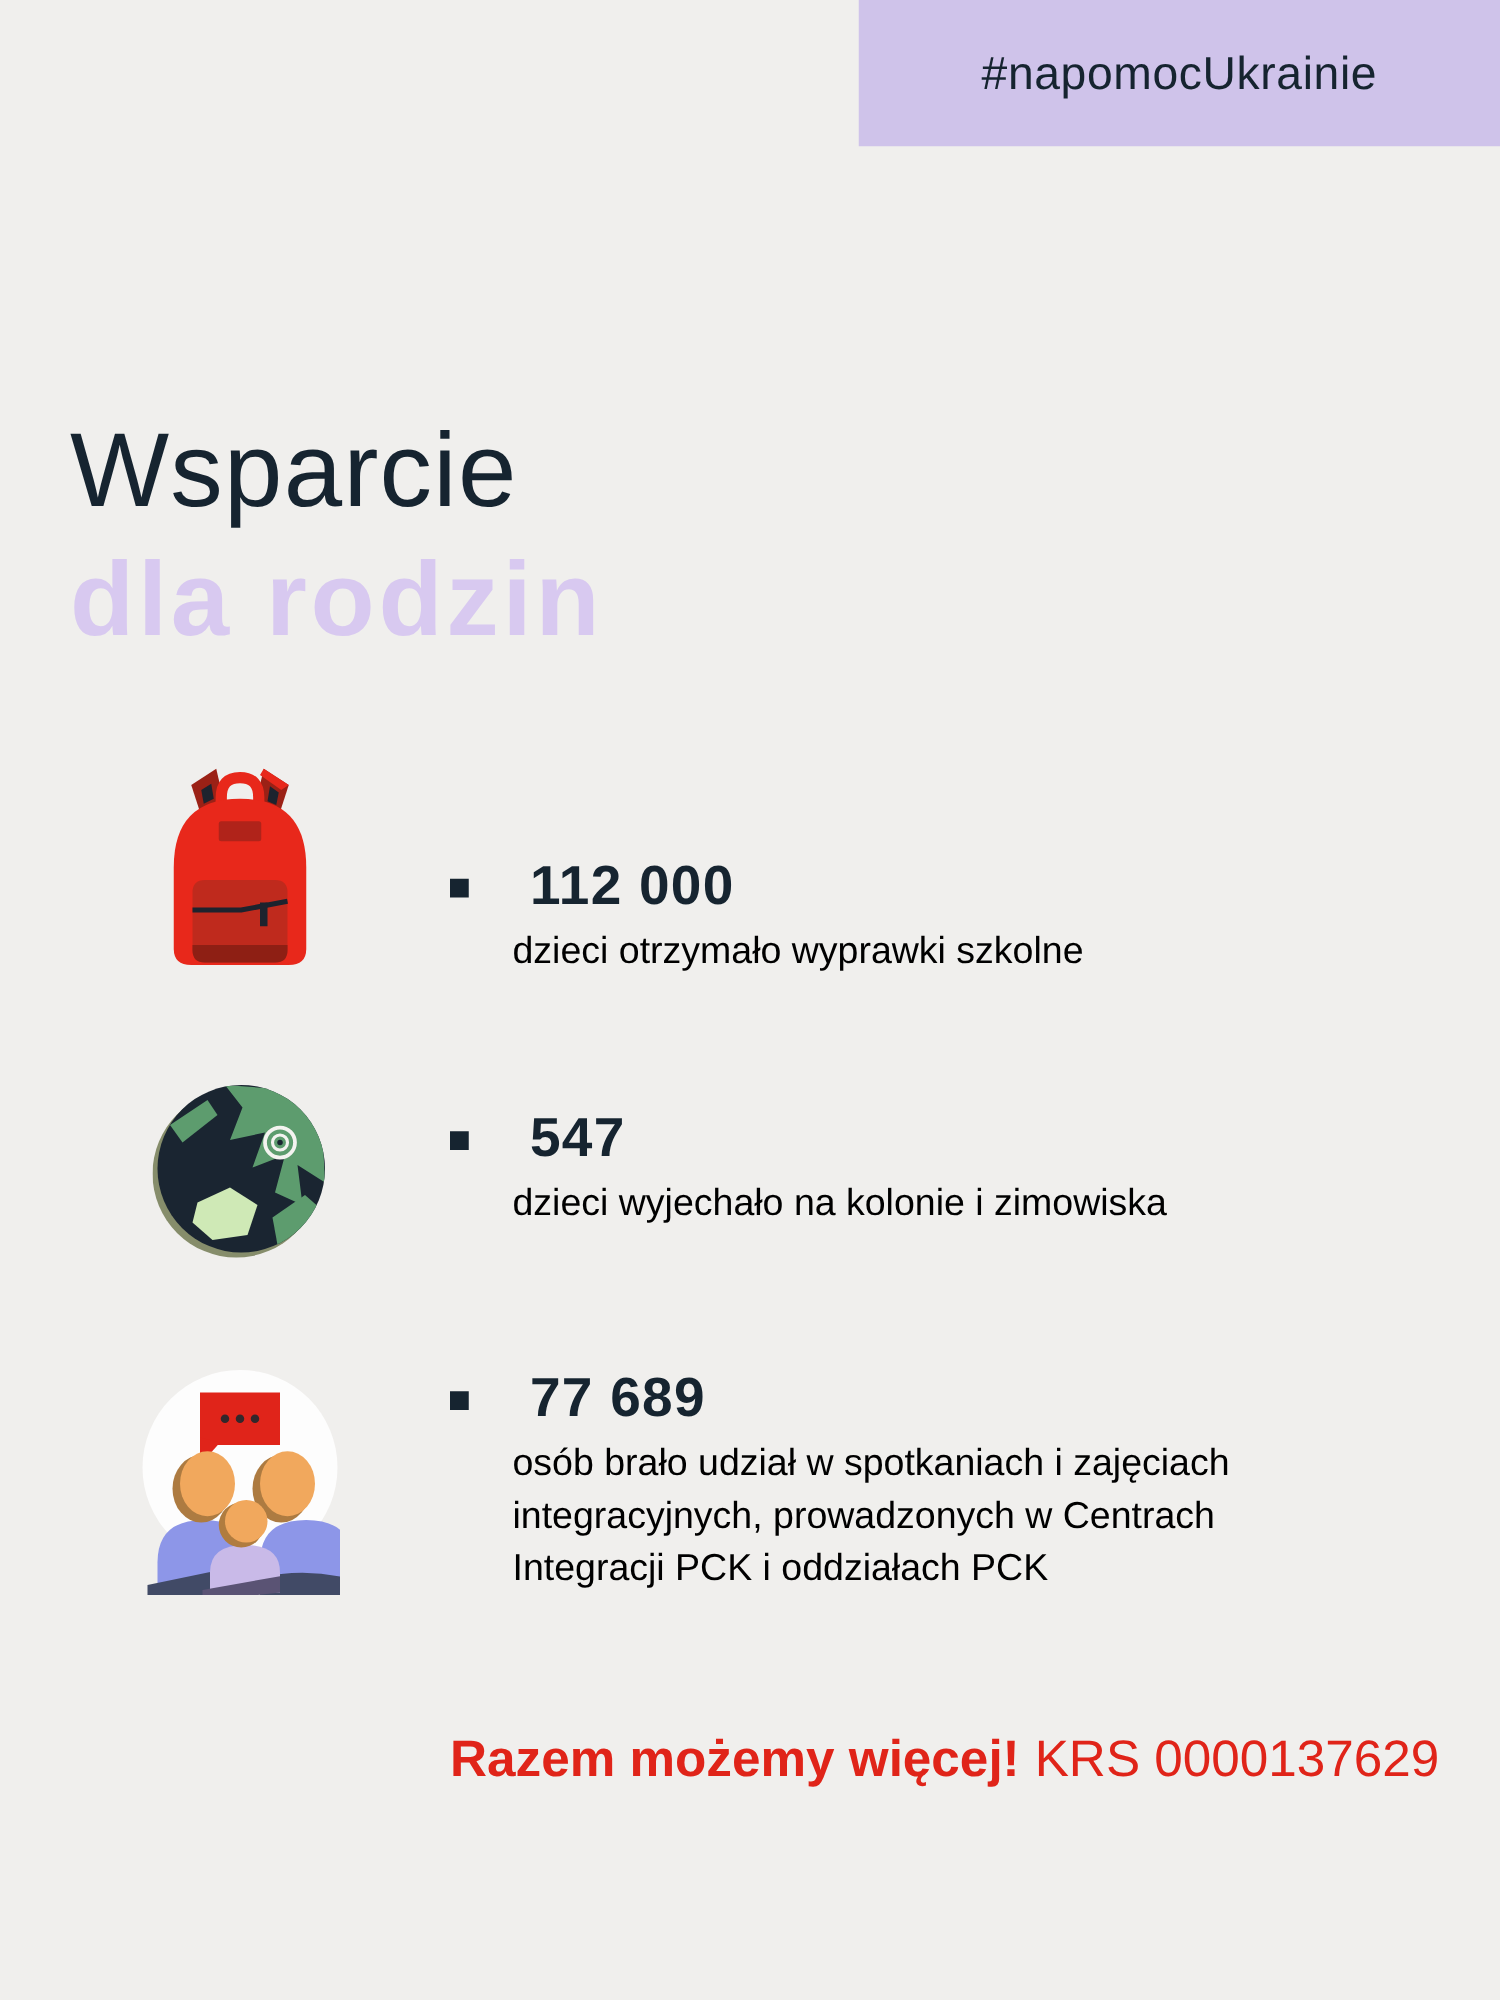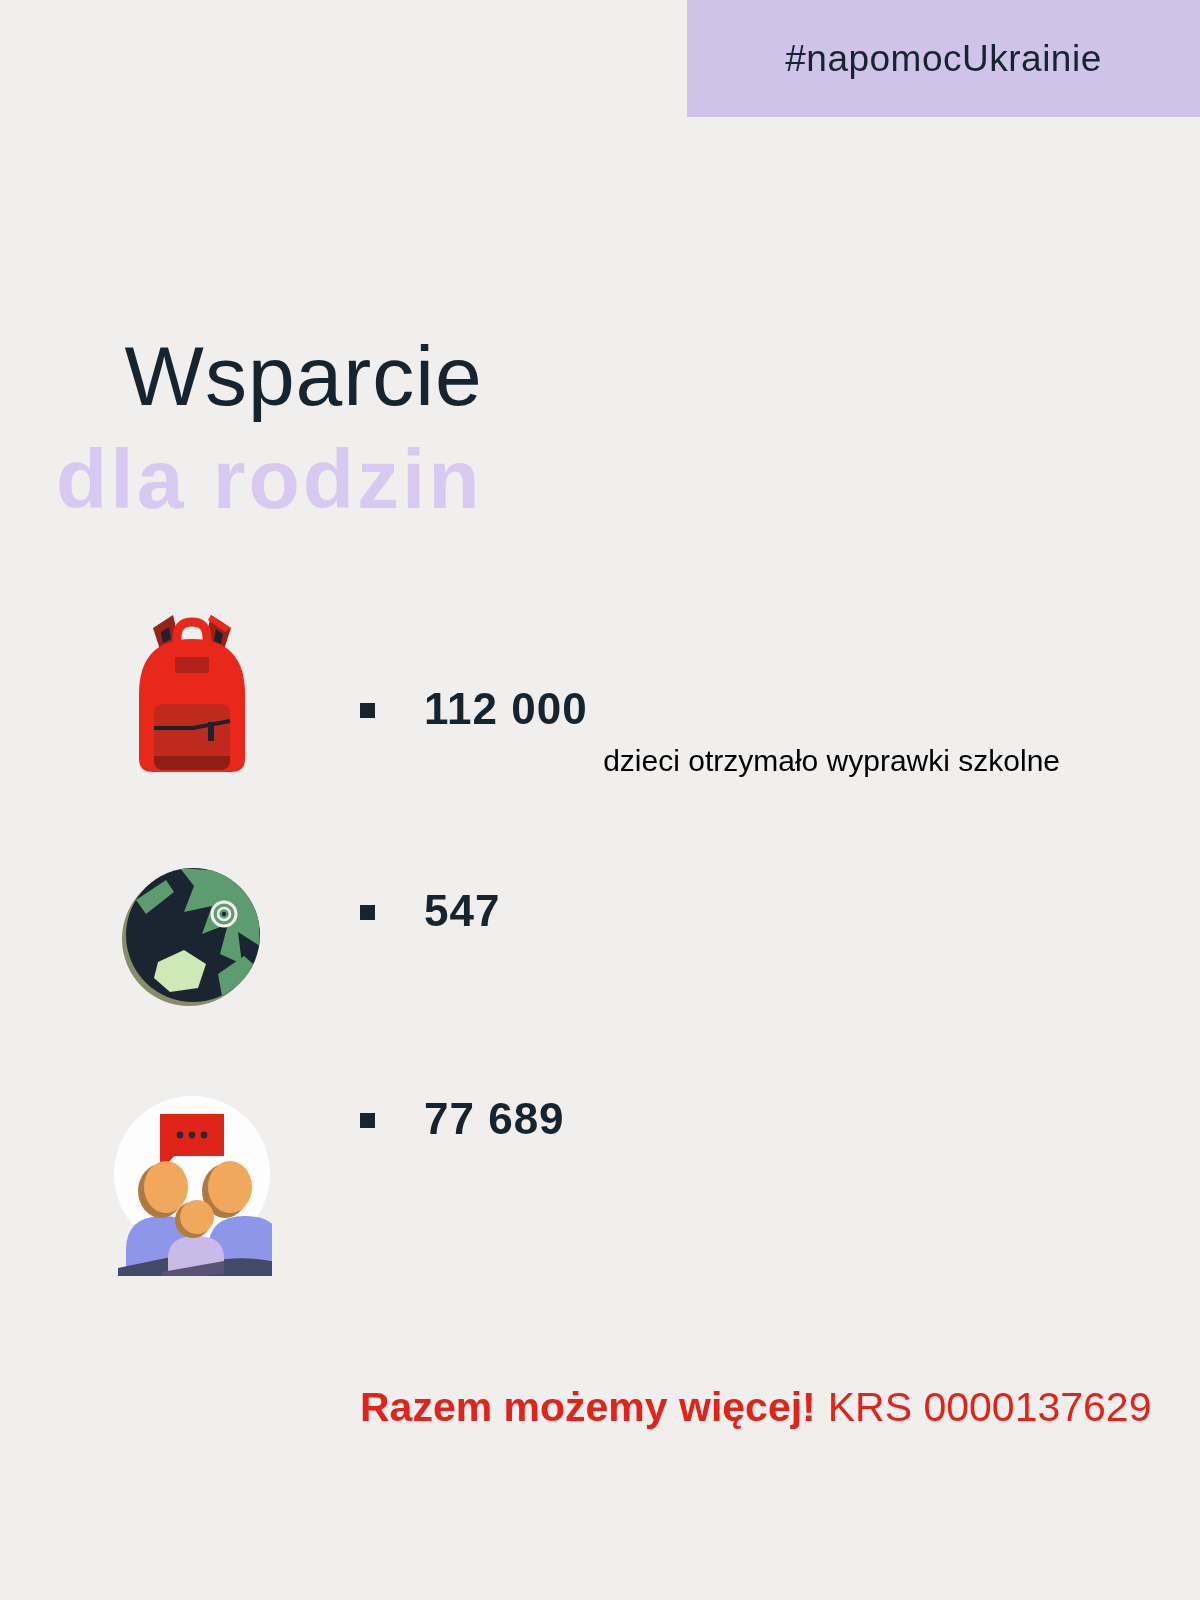--- a/index.html
+++ b/index.html
@@ -2,21 +2,20 @@
 <html><head>
 <meta charset="utf-8">
 <style>
   * { margin:0; padding:0; box-sizing:border-box; }
   html,body { background:#dddddd; }
   .page {
     position:relative; width:1200px; height:1600px;
     background:#f0efed; overflow:hidden;
     font-family:"Liberation Sans", sans-serif;
     color:#162430;
-    text-align:right;
   }
   
   .banner {
     position:absolute; left:687px; top:0; width:513px; height:117px;
     background:#cfc3ea; display:flex; align-items:center; justify-content:center;
   }
   .banner span { font-size:37px; font-weight:500; letter-spacing:0.5px; color:#162430; }
 
   
   .title { position:absolute; left:56px; top:332px; }
@@ -127,20 +126,21 @@
       <circle cx="102" cy="48" r="12" fill="none" stroke="#f4f3f0" stroke-width="3"></circle>
       <circle cx="102" cy="48" r="6" fill="none" stroke="#f4f3f0" stroke-width="2.5"></circle>
       <circle cx="102" cy="48" r="2.2" fill="#1a2531"></circle>
     </svg>
   </div>
   <div class="stat-text stat-text-2">
     <div class="stat-head">
       <span class="bullet"></span>
       <span class="stat-value">547</span>
     </div>
+    <p class="stat-desc">dzieci wyjechało na kolonie i zimowiska</p>
   </div>
 
   <div class="stat-icon icon-family">
     <svg viewBox="0 0 160 190" xmlns="http://www.w3.org/2000/svg">
 
       <circle cx="80" cy="88" r="78" fill="#fdfdfd"></circle>
 
       <rect x="48" y="28" width="64" height="42" fill="#e0241a"></rect>
       <path d="M48,64 L48,86 L64,68 Z" fill="#e0241a"></path>
       <circle cx="68" cy="49" r="3.4" fill="#33272b"></circle>
@@ -161,19 +161,20 @@
       <path d="M50,186 L112,175 L112,188 L50,195 Z" fill="#5a5374"></path>
       <circle cx="81" cy="134" r="18" fill="#b07c3f"></circle>
       <circle cx="85" cy="131" r="17" fill="#f1a85d"></circle>
     </svg>
   </div>
   <div class="stat-text stat-text-3">
     <div class="stat-head">
       <span class="bullet"></span>
       <span class="stat-value">77 689</span>
     </div>
+    <p class="stat-desc">osób brało udział w spotkaniach i zajęciach integracyjnych, prowadzonych w Centrach Integracji PCK i oddziałach PCK</p>
   </div>
 
   <div class="footer">
     <span class="slogan">Razem możemy więcej!</span><span class="krs">KRS 0000137629</span>
   </div>
 
 </div>
 
 </body></html>

